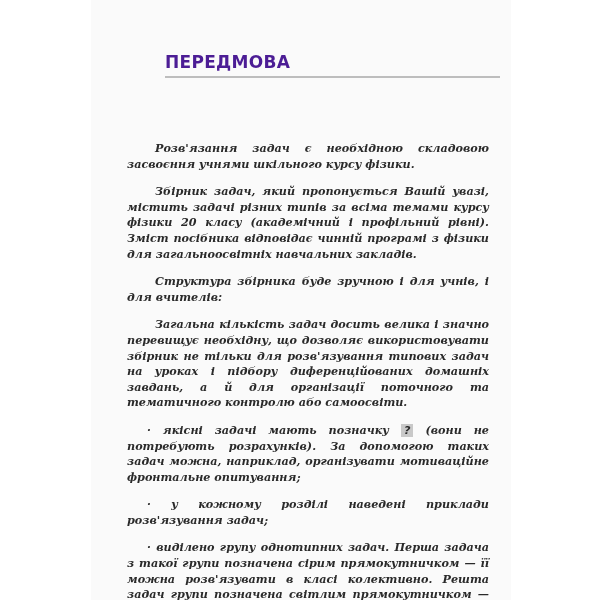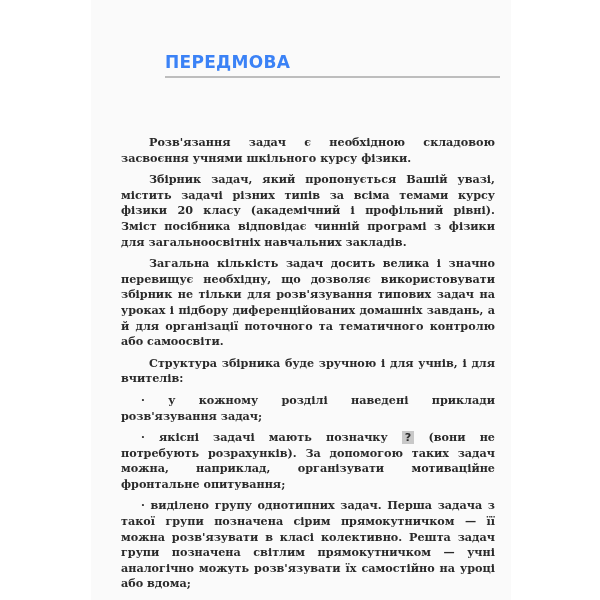--- a/index.html
+++ b/index.html
@@ -24,38 +24,39 @@
       top: 52px;
       width: 335px;
       height: 24px;
       border-bottom: 2px solid #bdbdbd;
     }
     .heading-text {
       font-family: "DejaVu Sans", sans-serif;
       font-weight: bold;
       font-size: 17px;
       letter-spacing: 0.3px;
-      color: #3b82f6;
+      color: #4c1d95;
       line-height: 20px;
     }
     .body {
       position: absolute;
       left: 115px;
       top: 129px;
       width: 386px;
       font-family: "DejaVu Serif", serif;
       font-size: 11.2px;
       line-height: 15.6px;
       color: #2a2a2a;
       text-align: justify;
       font-weight: 600;
     }
     .body p {
-      margin: 6px;
+      margin: 12px;
       text-indent: 28px;
+      font-style: italic;
     }
     .body p.bullet {
       text-indent: 20px;
     }
     .qmark {
       display: inline-block;
       background: #c8c8c8;
       padding: 0 3px;
       line-height: 13px;
       font-family: "DejaVu Sans", sans-serif;
@@ -68,19 +69,19 @@
 
 <div class="page"></div>
 
 <div class="heading">
   <div class="heading-text">ПЕРЕДМОВА</div>
 </div>
 
 <div class="body">
   <p>Розв'язання задач є необхідною складовою засвоєння учнями шкільного курсу фізики.</p>
   <p>Збірник задач, який пропонується Вашій увазі, містить задачі різних типів за всіма темами курсу фізики 20 класу (академічний і профільний рівні). Зміст посібника відповідає чинній програмі з фізики для загальноосвітніх навчальних закладів.</p>
+  <p>Структура збірника буде зручною і для учнів, і для вчителів:</p>
   <p>Загальна кількість задач досить велика і значно перевищує необхідну, що дозволяє використовувати збірник не тільки для розв'язування типових задач на уроках і підбору диференційованих домашніх завдань, а й для організації поточного та тематичного контролю або самоосвіти.</p>
-  <p>Структура збірника буде зручною і для учнів, і для вчителів:</p>
+  <p class="bullet"><span>· якісні задачі мають позначку </span><span class="qmark">?</span><span> (вони не потребують розрахунків). За допомогою таких задач можна, наприклад, організувати мотиваційне фронтальне опитування;</span></p>
   <p class="bullet">· у кожному розділі наведені приклади розв'язування задач;</p>
-  <p class="bullet"><span>· якісні задачі мають позначку </span><span class="qmark">?</span><span> (вони не потребують розрахунків). За допомогою таких задач можна, наприклад, організувати мотиваційне фронтальне опитування;</span></p>
   <p class="bullet">· виділено групу однотипних задач. Перша задача з такої групи позначена сірим прямокутничком — її можна розв'язувати в класі колективно. Решта задач групи позначена світлим прямокутничком — учні аналогічно можуть розв'язувати їх самостійно на уроці або вдома;</p>
 
 </div>
 
 </body></html>

